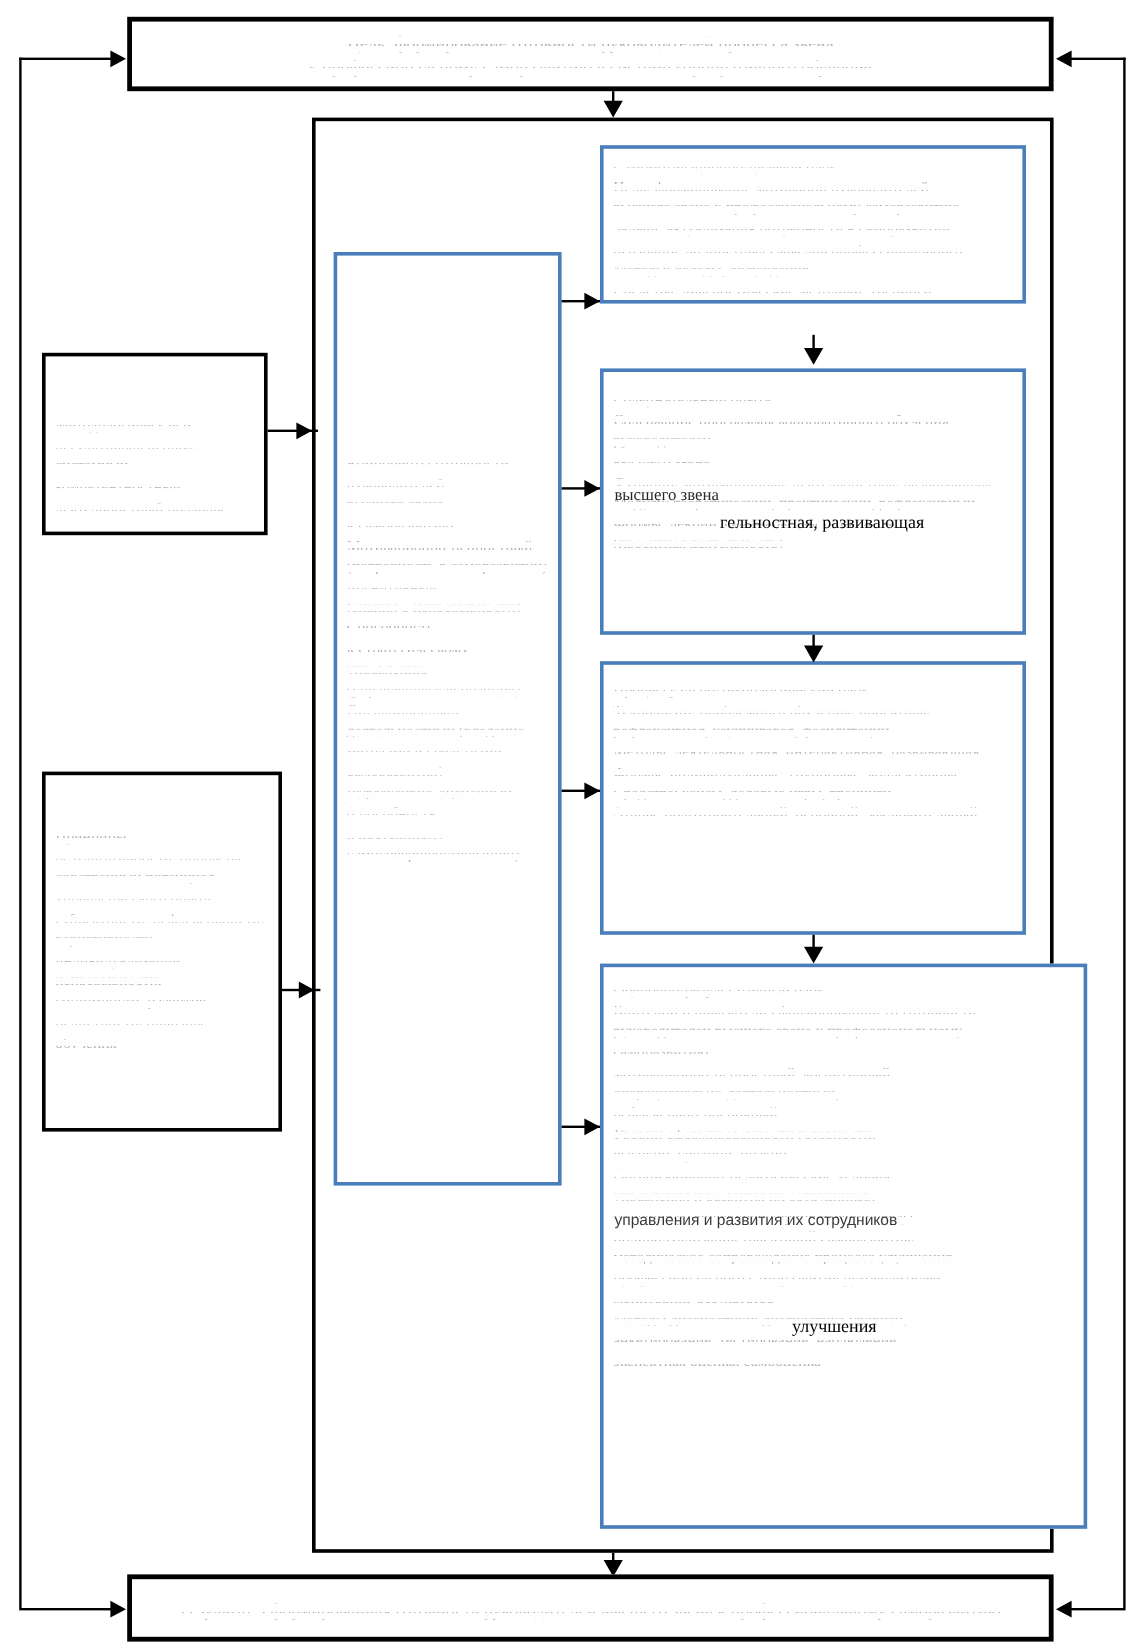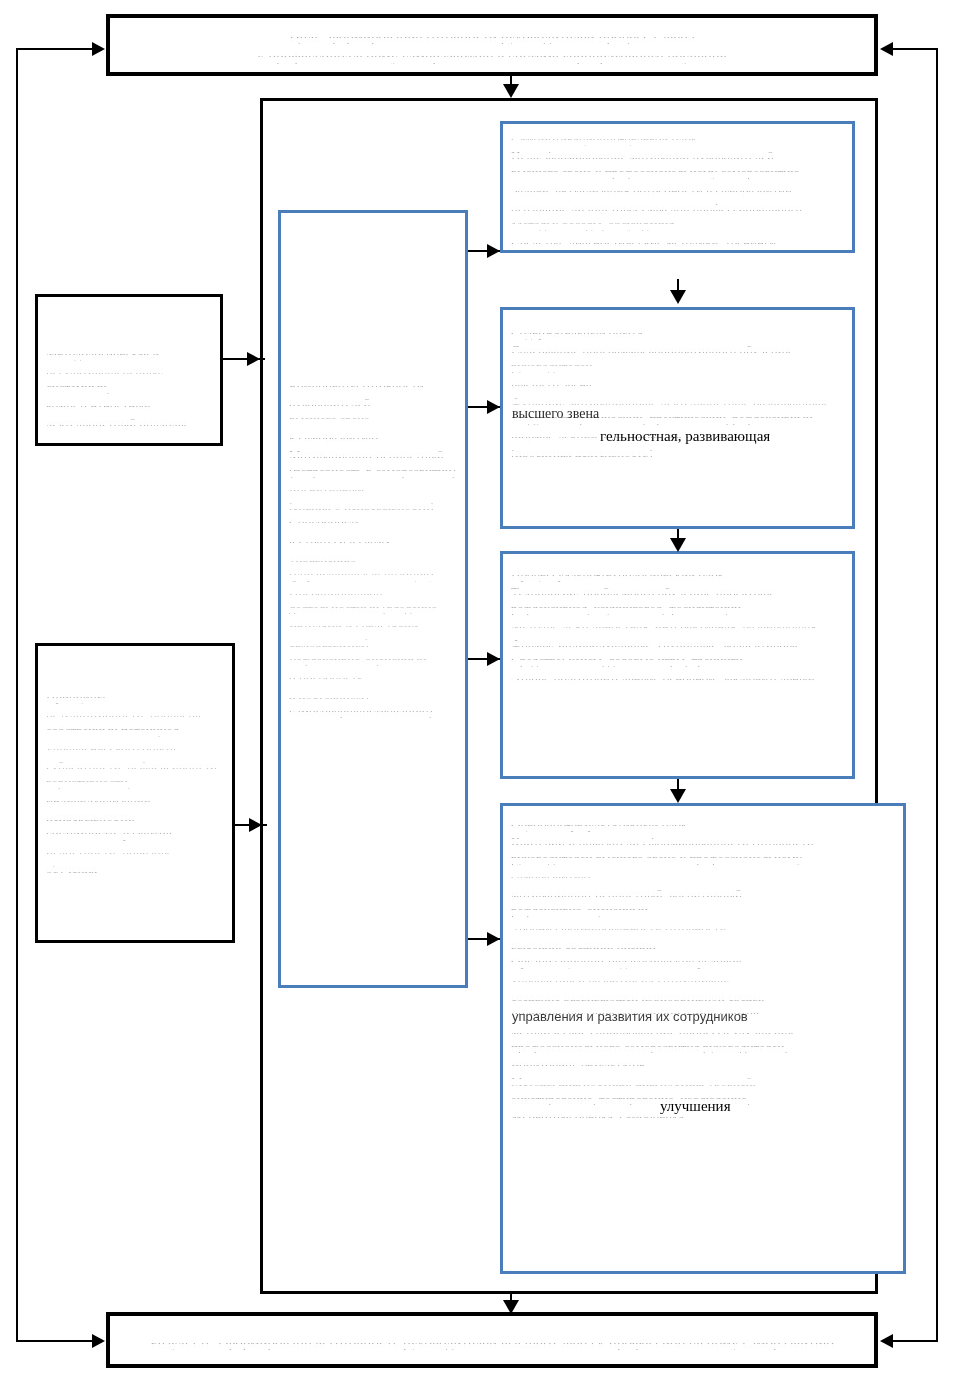--- a/index.html
+++ b/index.html
@@ -156,20 +156,21 @@
     </div>
   </div>
 
   <div class="box blue" style="left:500px;top:803px;width:406px;height:471px;">
     <div class="txt s13 ghost" style="top:6px;">
       <span class="line">Оценочно-результативный блок</span>
       <span class="line">Критерии и показатели сформированности готовности</span>
       <span class="line">руководителей высшего звена к профессиональному</span>
       <span class="line semi-l">саморазвитию:</span>
       <span class="line">мотивационно-ценностный, когнитивный,</span>
+      <span class="line semi-l">операционально-деятельностный,</span>
       <span class="line">рефлексивно-оценочный</span>
       <span class="line semi-l">Уровни сформированности готовности:</span>
       <span class="line">высокий, средний, низкий</span>
       <span class="line">Организационно-педагогические условия</span>
       <span class="line semi-l">управления и развития их сотрудников:</span>
       <span class="line">создание развивающей корпоративной среды,</span>
       <span class="line">индивидуализация траекторий саморазвития,</span>
       <span class="line">методическое сопровождение процесса улучшения</span>
       <span class="line">профессионального саморазвития руководителей,</span>
       <span class="line">мониторинг результатов</span>

